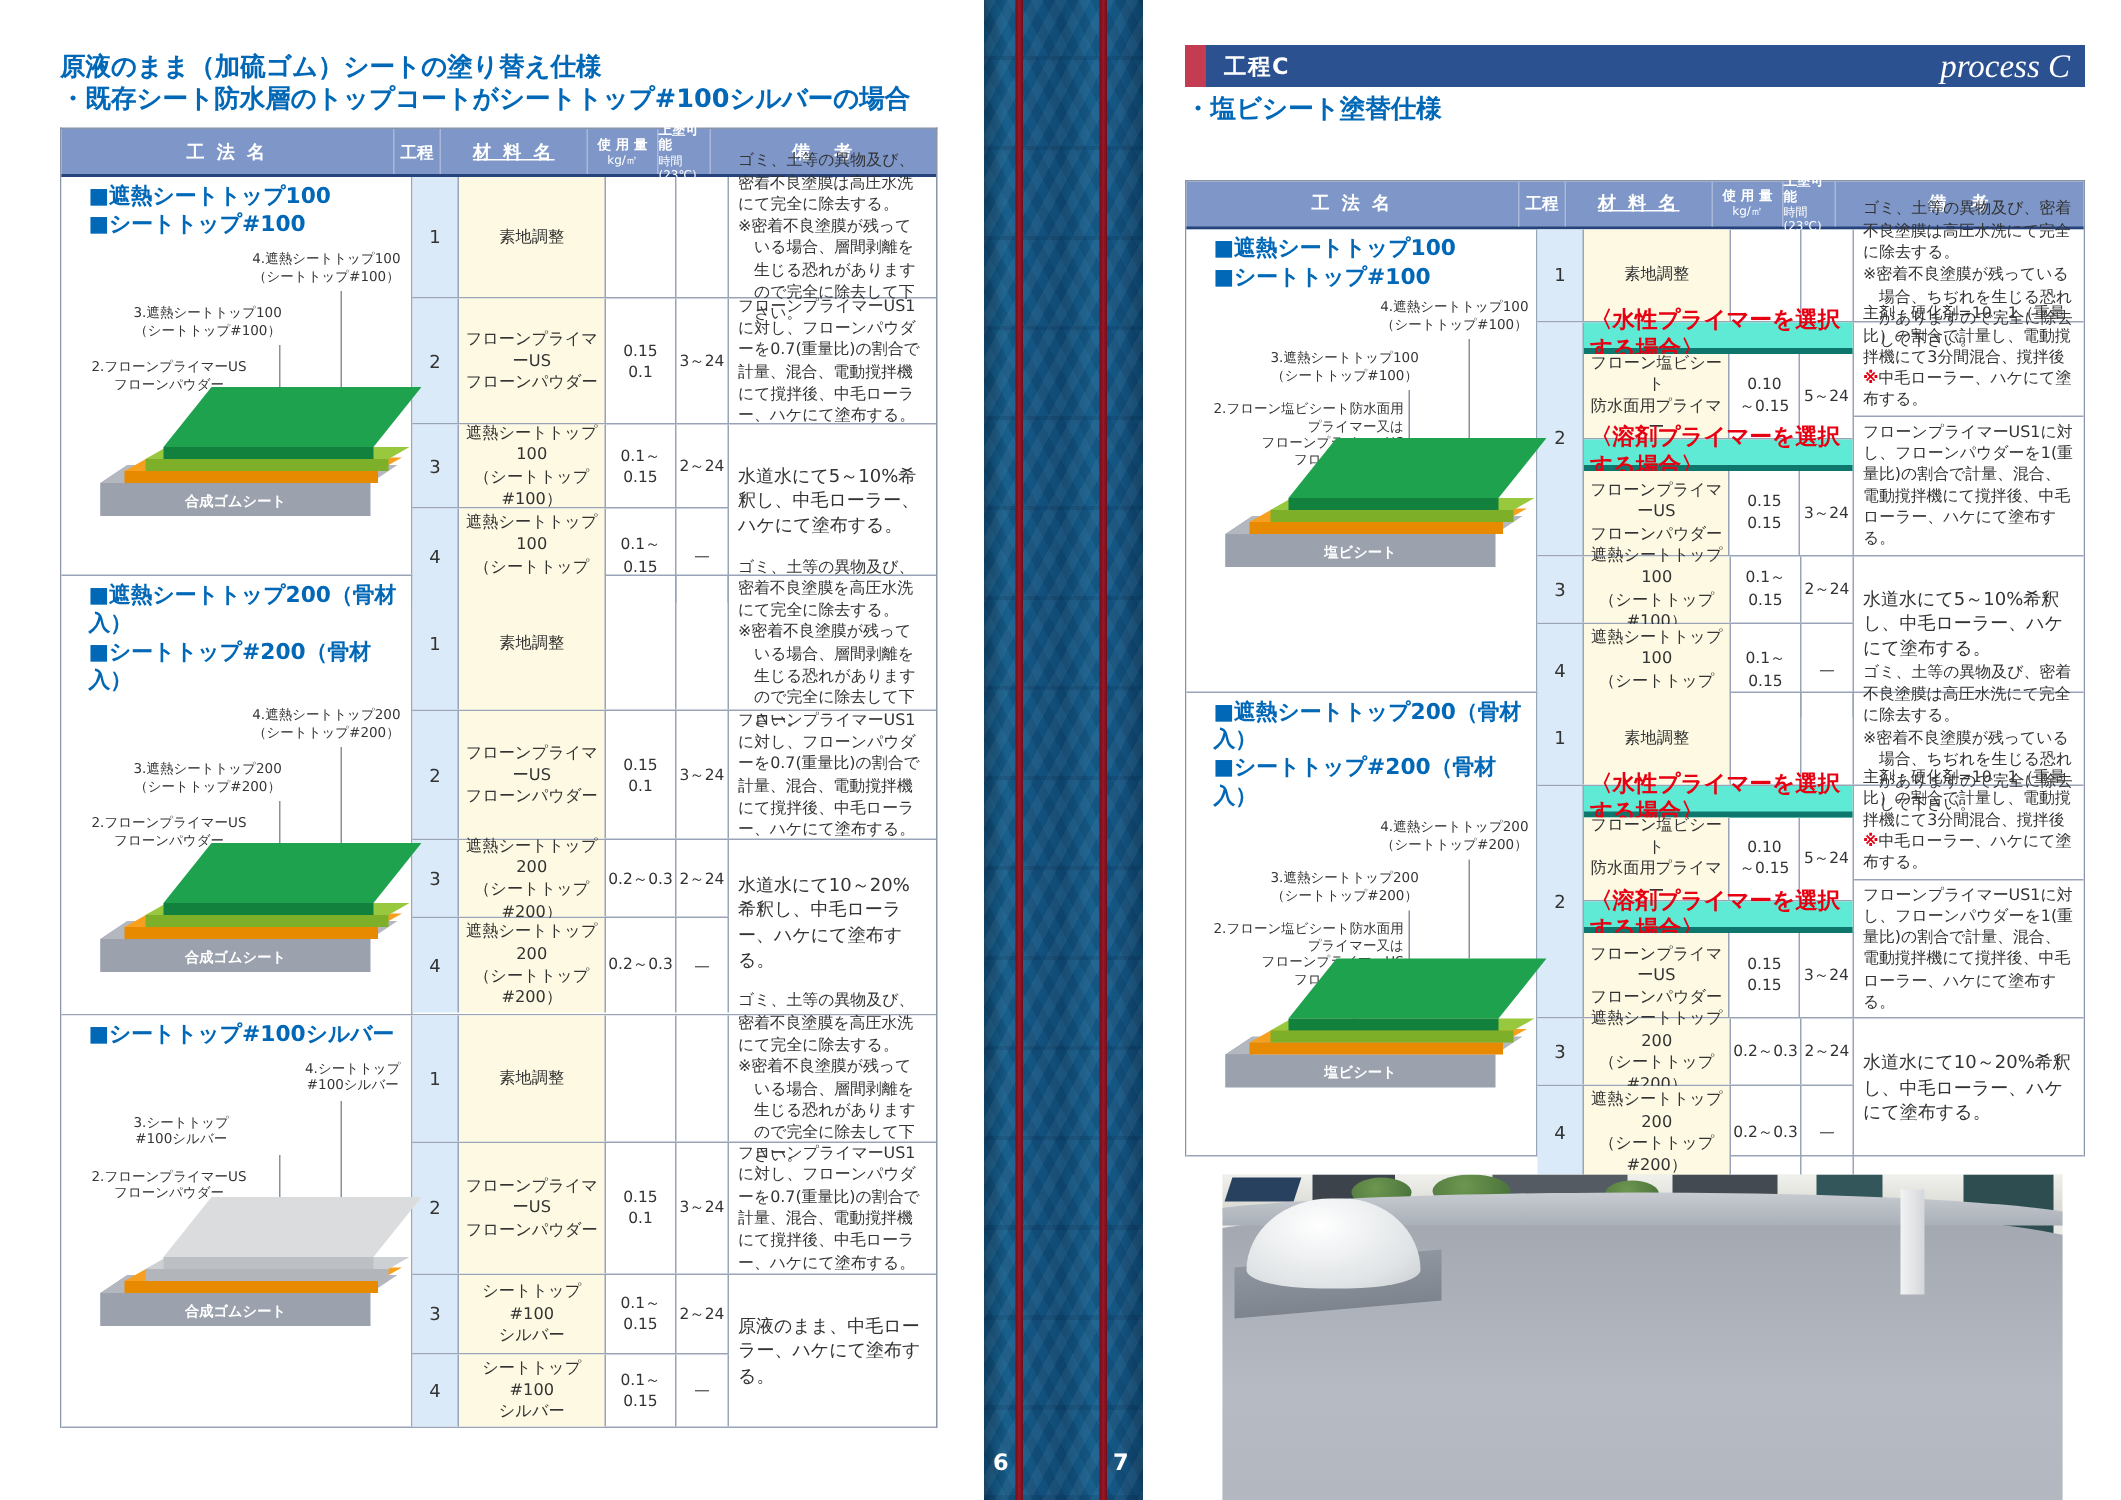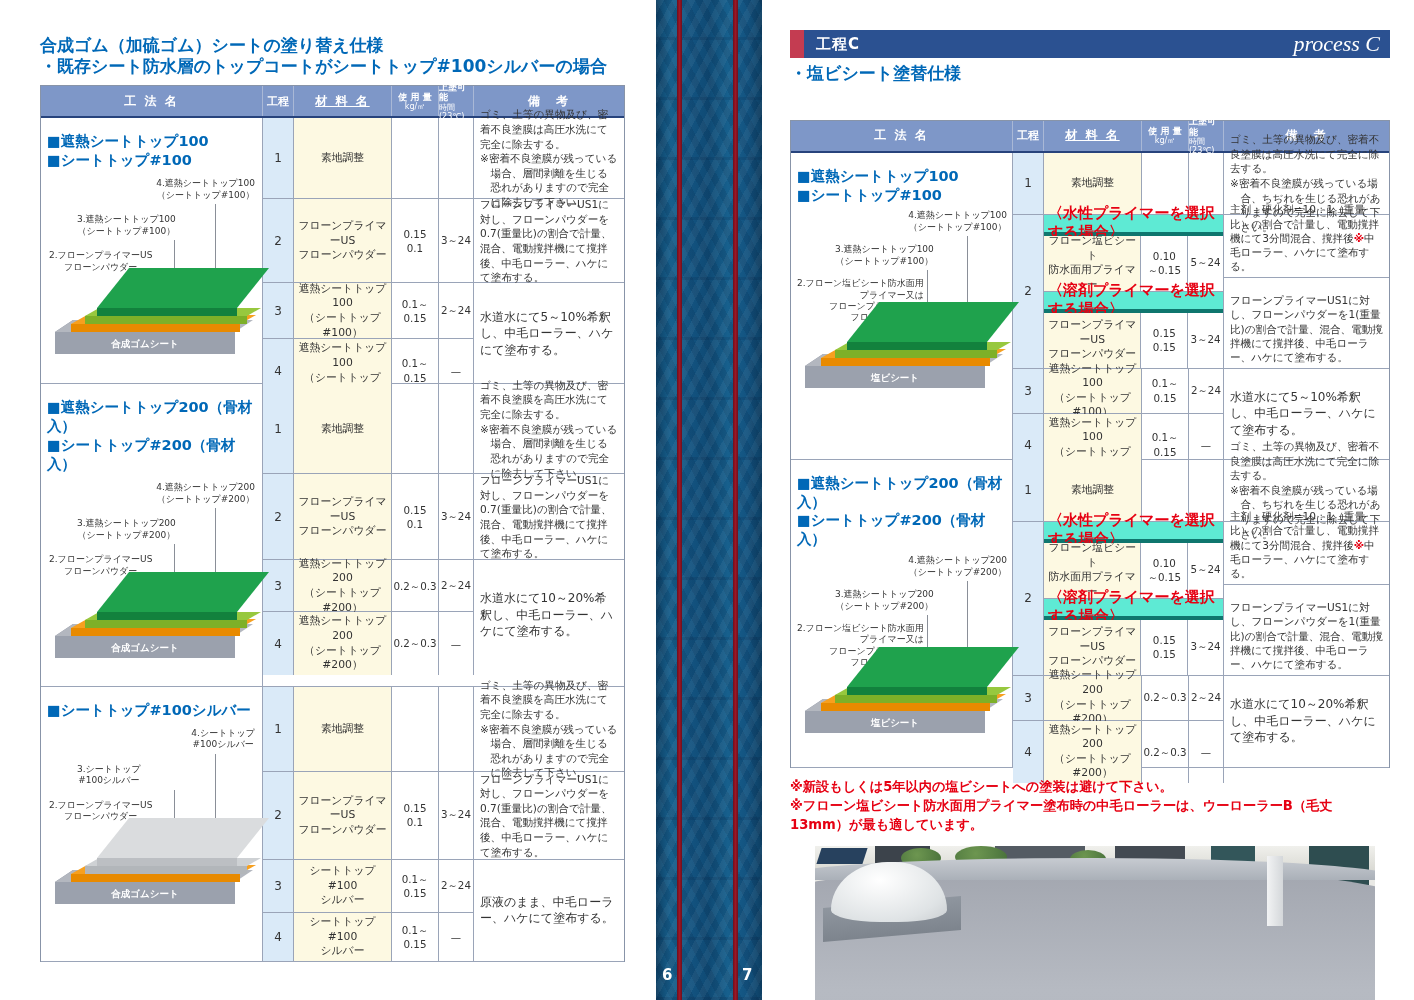--- a/index.html
+++ b/index.html
@@ -23,21 +23,21 @@
   .th .l1{font-size:9px;font-weight:bold;}
   .th .l2{font-size:8px;font-weight:normal;}
   .th-method{width:222px;}
   .th-step{width:31px;letter-spacing:0;font-size:11px;}
   .th-mat{width:98px;text-decoration:underline;}
   .th-usg{width:47px;}
   .th-itv{width:35px;}
   .th-rem{flex:1;border-right:none;}
 
   .section{display:flex;border-bottom:1px solid #9aa4b8;background:#fff;}
-  .mcell{width:222px;box-sizing:border-box;border-right:1px solid #9aa4b8;padding:14px 5px 4px 6px;}
+  .mcell{width:222px;box-sizing:border-box;border-right:1px solid #9aa4b8;padding:4px 5px 4px 6px;margin-left:12px;}
   .mline{color:#0068b7;font-weight:bold;font-size:14.5px;line-height:1.3;}
   .rows{flex:1;display:flex;flex-direction:column;}
   .rrow{display:flex;border-bottom:1px solid #9aa4b8;box-sizing:border-box;}
   .rrow:last-child{border-bottom:none;}
   .c{box-sizing:border-box;border-right:1px solid #9aa4b8;display:flex;flex-direction:column;align-items:center;justify-content:center;text-align:center;}
   .c.step{width:31px;background:#daeaf8;font-size:12px;}
   .c.mat{width:98px;background:#fdf9e2;font-size:10.8px;line-height:1.35;padding:2px 1px;}
   .c.usg{width:47px;font-size:10.3px;line-height:1.4;}
   .c.itv{width:35px;font-size:10.3px;}
   .c.rem{flex:1;border-right:none;align-items:flex-start;justify-content:center;text-align:left;padding:4px 6px;font-size:10.6px;line-height:1.38;}
@@ -114,21 +114,21 @@
   .pn{position:absolute;bottom:16px;color:#fff;font-weight:bold;font-size:15px;}
   .pn6{left:6px;} .pn7{left:86px;}
 </style>
 </head>
 <body>
 
 <div id="canvas">
 
   <div class="page" id="page-left">
     <div class="ptitle">
-      <div>合成ゴム（加硫ゴム）シートの塗り替え仕様</div>
+      <div>原液のまま（加硫ゴム）シートの塗り替え仕様</div>
       <div>・既存シート防水層のトップコートがシートトップ#100シルバーの場合</div>
     </div>
 
     <div class="spec-table">
       <div class="thead">
         <div class="th th-method">工 法 名</div>
         <div class="th th-step">工程</div>
         <div class="th th-mat">材 料 名</div>
         <div class="th th-usg small">
           <span class="l1">使 用 量</span>
@@ -638,24 +638,20 @@
                 <div class="c usg">0.2～0.3</div>
                 <div class="c itv">—</div>
               </div>
             </div>
             <div class="rem34">水道水にて10～20%希釈し、中毛ローラー、ハケにて塗布する。</div>
           </div>
         </div>
       </div>
     </div>
 
-    <div class="notes">
-      <div>※新設もしくは5年以内の塩ビシートへの塗装は避けて下さい。</div>
-      <div>※フローン塩ビシート防水面用プライマー塗布時の中毛ローラーは、ウーローラーB（毛丈13mm）が最も適しています。</div>
-    </div>
 
     <div class="photo">
       <div class="ph-bg"></div>
       <div class="ph-bldg" style="left:60px;top:0;width:55px;height:18px;"></div>
       <div class="ph-bldg" style="left:180px;top:0;width:90px;height:16px;background:#545b63;"></div>
       <div class="ph-bldg" style="left:300px;top:0;width:70px;height:20px;background:#434a52;"></div>
       <div class="ph-tree" style="left:86px;top:2px;width:40px;height:20px;"></div>
       <div class="ph-tree" style="left:140px;top:0;width:52px;height:22px;"></div>
       <div class="ph-tree" style="left:255px;top:4px;width:36px;height:18px;"></div>
       <div class="ph-solar"></div>

